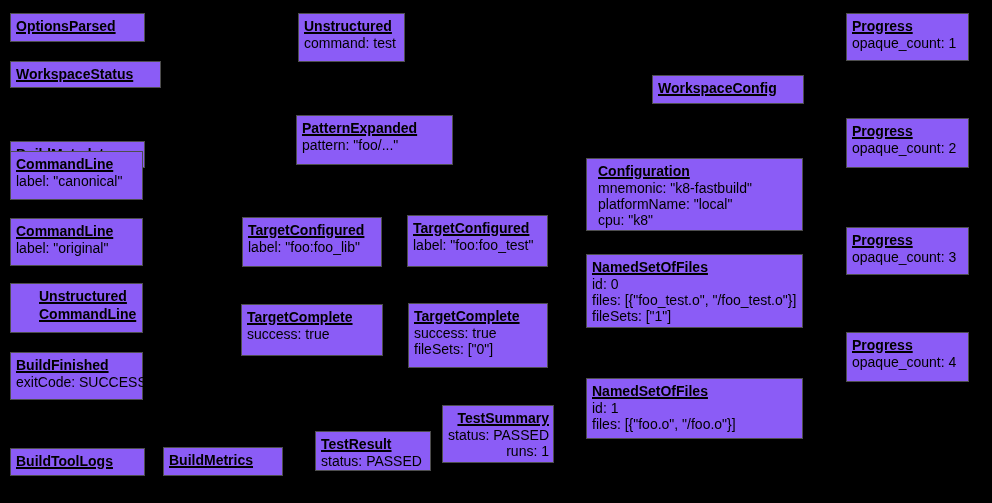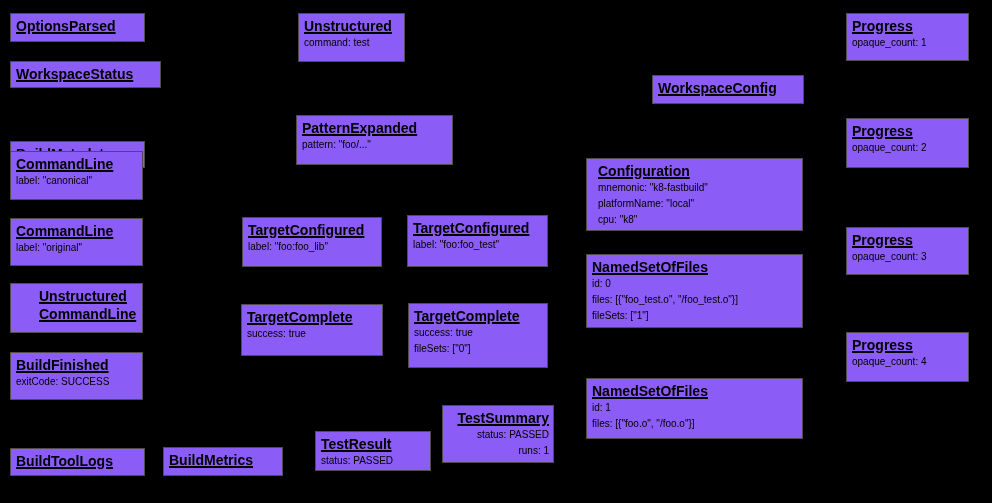--- a/index.html
+++ b/index.html
@@ -3,21 +3,21 @@
 <meta charset="utf-8">
 <style>
   html,body{margin:0;padding:0;}
   body{background:#000;}
   #canvas{position:relative;width:992px;height:503px;background:#000;overflow:hidden;
           font-family:"Liberation Sans",sans-serif;}
   .node{position:absolute;background:#8b5cf6;border:1px solid #4e4e4e;box-sizing:border-box;
         padding:3px 4px 2px 5px;color:#000;}
   .t{display:block;font-weight:bold;font-size:14px;line-height:18px;
      text-decoration:underline;text-decoration-thickness:1.5px;white-space:nowrap;}
-  .f{display:block;font-size:10px;line-height:16px;white-space:nowrap;}
+  .f{display:block;font-size:14px;line-height:16px;white-space:nowrap;}
 </style>
 </head>
 <body>
 
 <div id="canvas">
 
   <div class="node" style="left:10px;top:13px;width:135px;height:29px;">
     <span class="t">OptionsParsed</span>
   </div>
   <div class="node" style="left:10px;top:61px;width:151px;height:27px;">

